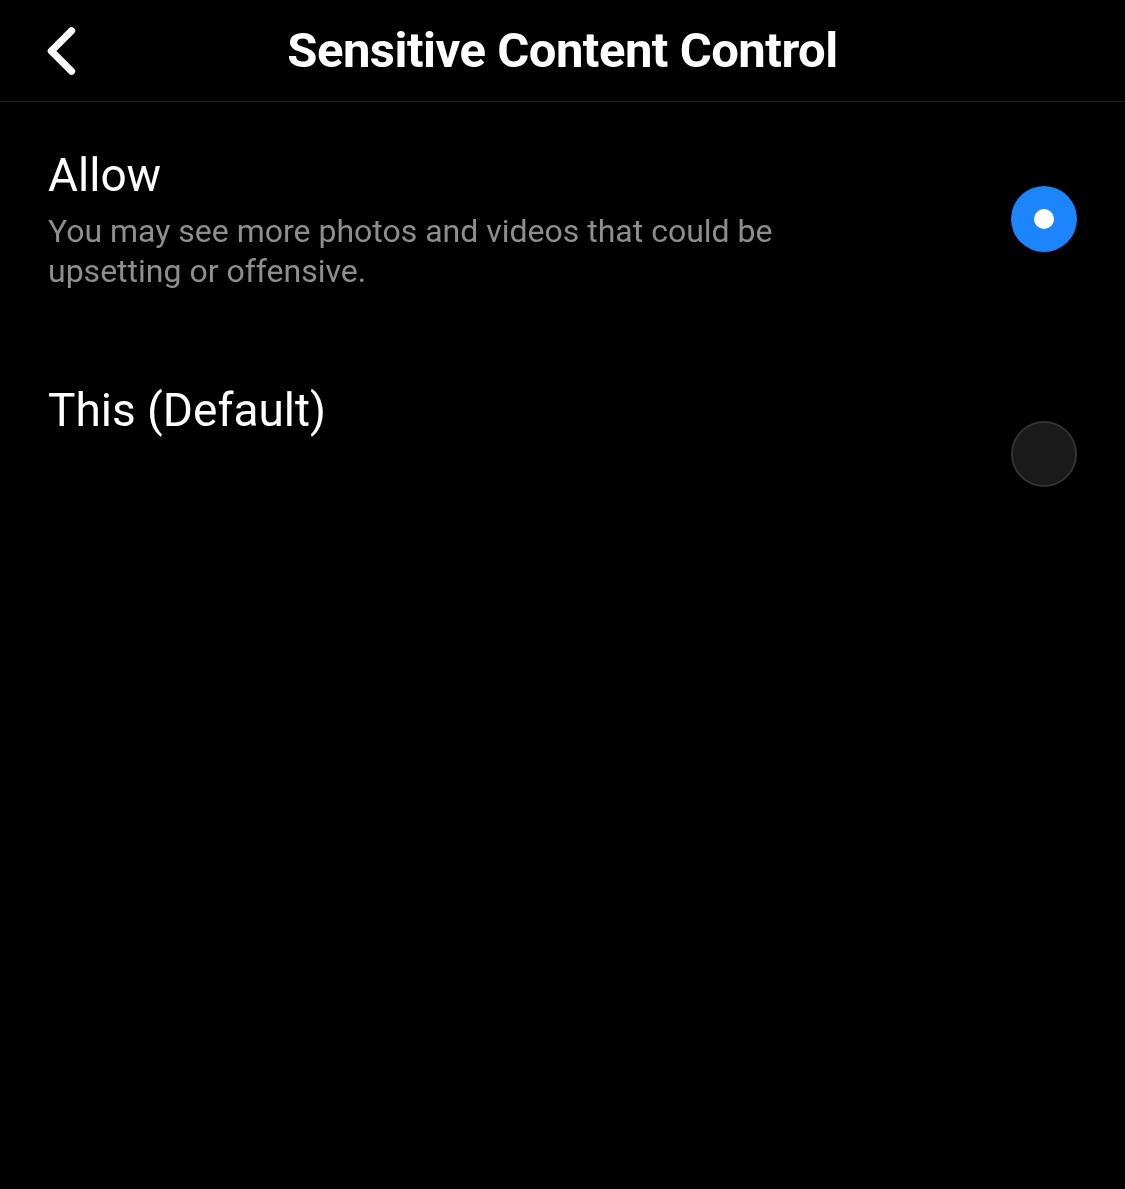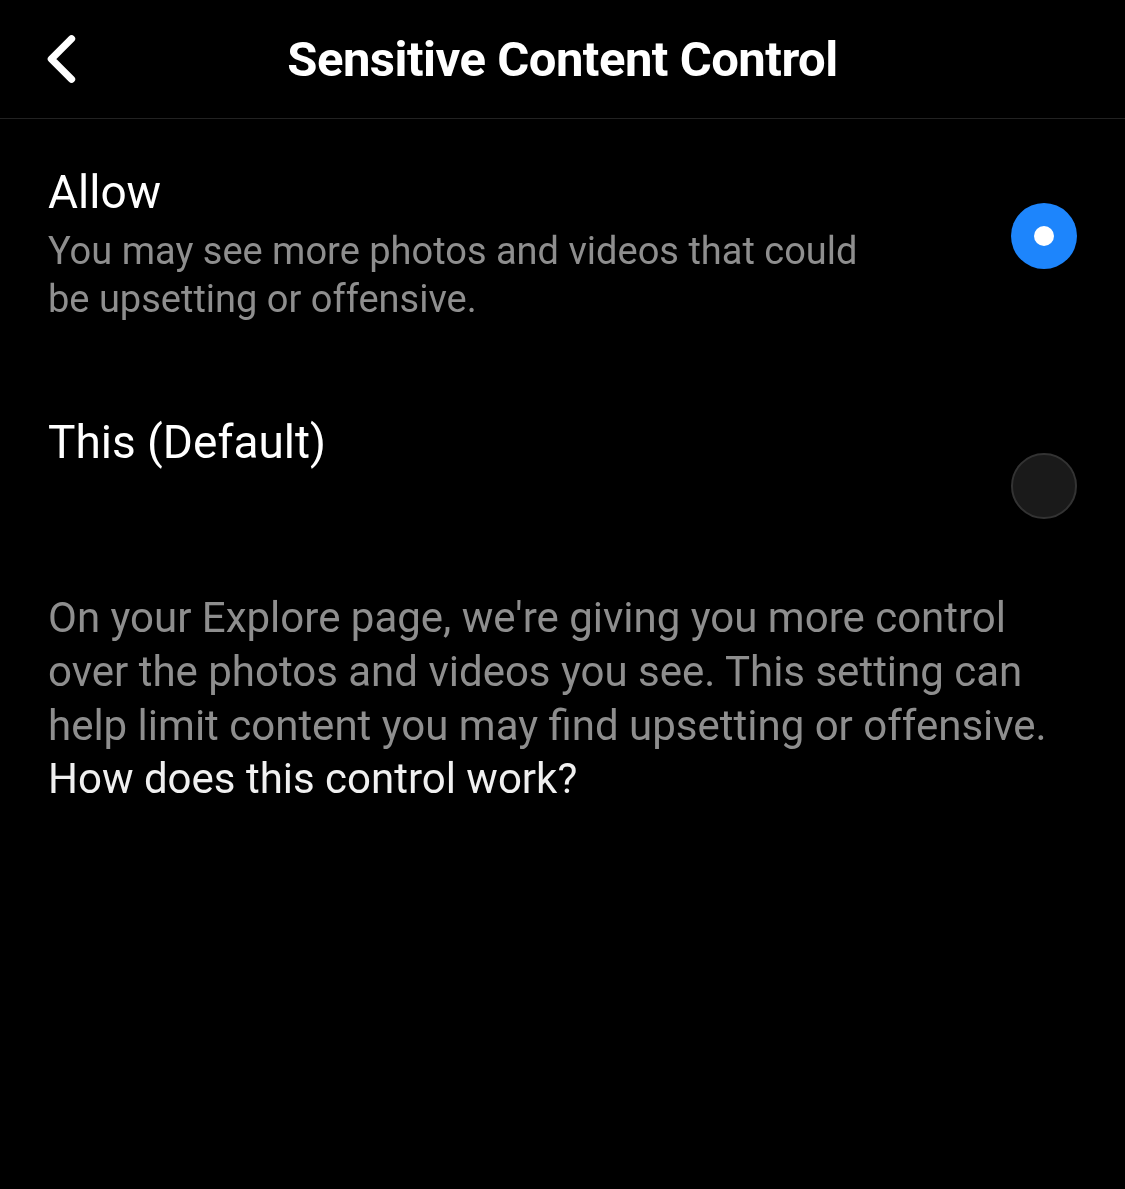--- a/index.html
+++ b/index.html
@@ -11,21 +11,21 @@
       background: #000000;
       font-family: -apple-system, BlinkMacSystemFont, "Segoe UI", Roboto, Helvetica, Arial, sans-serif;
       width: 1125px;
       height: 1189px;
       color: #ffffff;
       overflow: hidden;
     }
     .header {
       display: flex;
       align-items: center;
-      height: 119px;
+      height: 102px;
       border-bottom: 1px solid #222222;
       position: relative;
     }
     .back-button {
       position: absolute;
       left: 30px;
       width: 60px;
       height: 60px;
       display: flex;
       align-items: center;
@@ -59,21 +59,21 @@
       padding-right: 40px;
     }
     .option-title {
       font-size: 46px;
       font-weight: 400;
       color: #ffffff;
       margin-bottom: 8px;
       line-height: 1.2;
     }
     .option-description {
-      font-size: 38px;
+      font-size: 32px;
       font-weight: 400;
       color: #8e8e8e;
       line-height: 1.25;
       max-width: 830px;
     }
     .radio {
       width: 66px;
       height: 66px;
       border-radius: 50%;
       margin-top: 38px;
@@ -133,17 +133,14 @@
   </div>
 
   <div class="option">
     <div class="option-text">
       <div class="option-title">This (Default)</div>
     </div>
     <div class="radio unselected"></div>
   </div>
 
 
-  <div class="footer-text">
-    <span>On your Explore page, we're giving you more control over the photos and videos you see. This setting can help limit content you may find upsetting or offensive. </span><span class="footer-link">How does this control work?</span>
-  </div>
 
 </div>
 
 </body></html>

